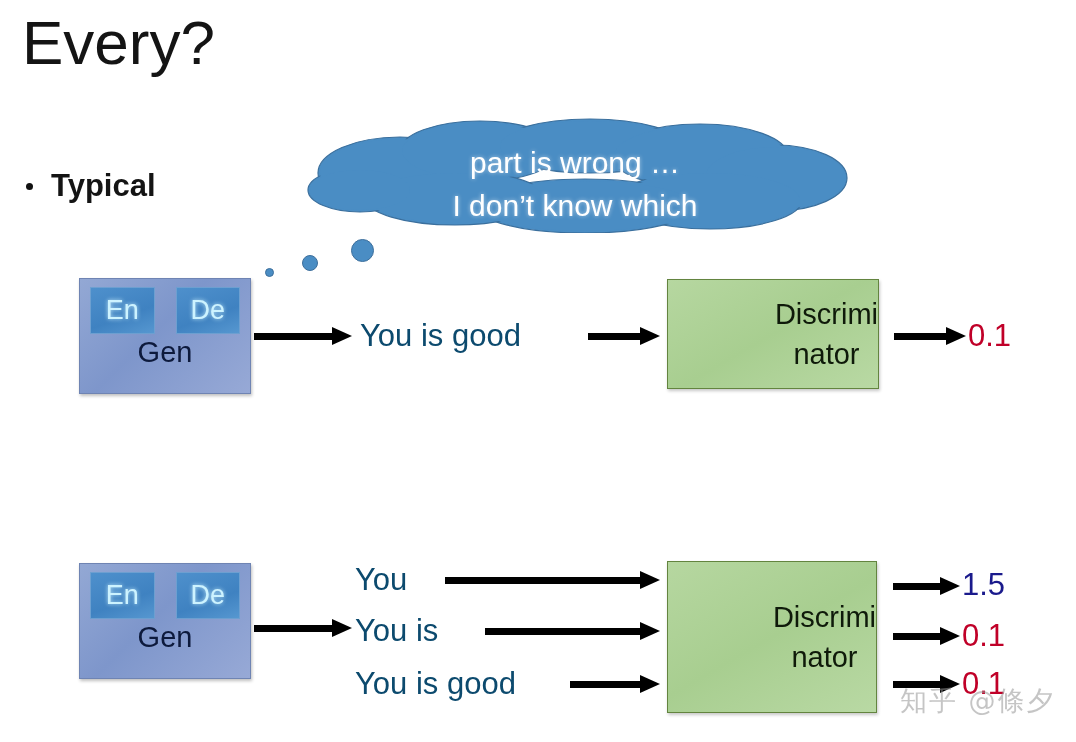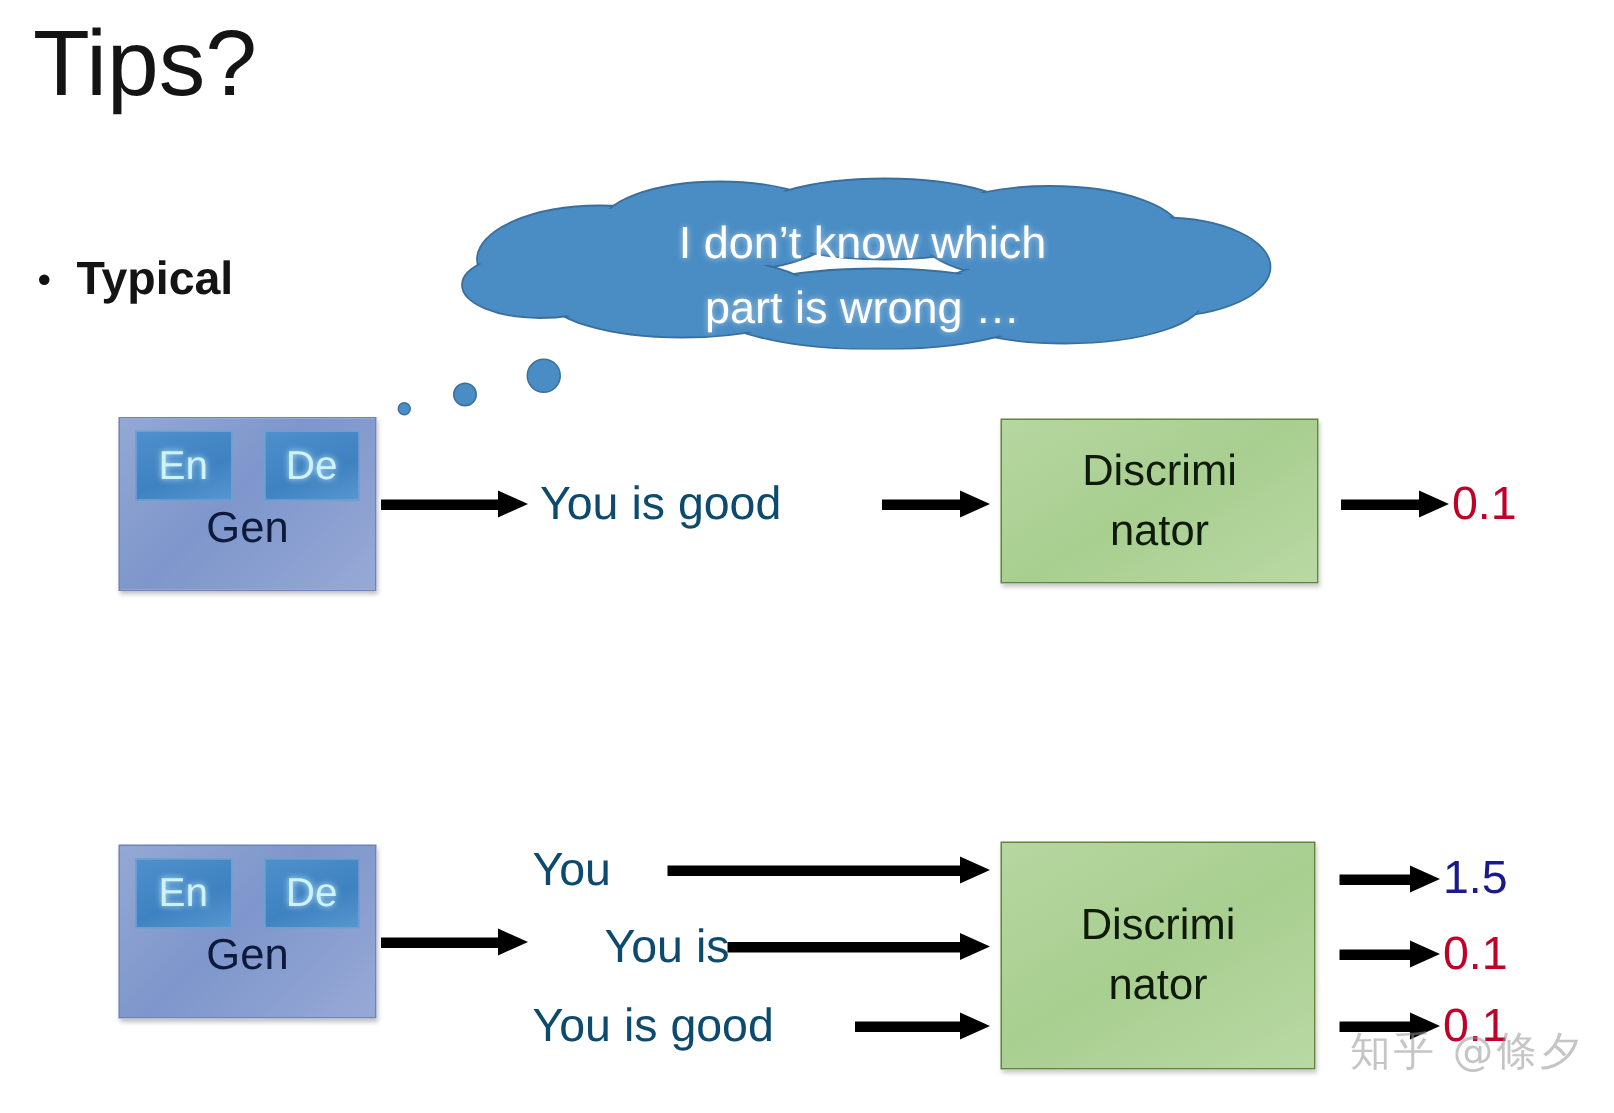--- a/index.html
+++ b/index.html
@@ -127,21 +127,21 @@
 
   
   .disc-box {
     position: absolute;
     box-sizing: border-box;
     background: linear-gradient(150deg, #b6d7a0 0%, #a8ce90 50%, #b9d9a4 100%);
     border: 1px solid #63843f;
     box-shadow: 1px 2px 3px rgba(0,0,0,0.22);
     display: flex;
     align-items: center;
-    justify-content: center;
+    justify-content: flex-end;
     text-align: center;
     color: #0f1a0a;
     font-size: 29px;
     line-height: 1.38;
   }
   #disc-box-1 { left: 667px; top: 279px; width: 212px; height: 110px; }
   #disc-box-2 { left: 667px; top: 561px; width: 210px; height: 152px; }
 
   
   .arrow {
@@ -188,21 +188,21 @@
     white-space: nowrap;
     letter-spacing: 2px;
     font-family: "DejaVu Sans", sans-serif;
   }
 </style>
 </head>
 <body>
 
 <div id="slide">
 
-  <div id="slide-title">Tips?</div>
+  <div id="slide-title">Every?</div>
 
   <div class="bullet-row" id="bullet-typical">
     <span class="bullet-dot"></span>
     <span class="bullet-text">Typical</span>
   </div>
 
   <div id="thought-bubble">
     <svg width="550" height="115" viewBox="0 0 550 115">
       <g fill="#4a8dc4" stroke="#3a6f9d" stroke-width="1.2">
         <ellipse cx="100" cy="55" rx="82" ry="36"></ellipse>
@@ -221,22 +221,22 @@
         <ellipse cx="290" cy="28" rx="90" ry="25"></ellipse>
         <ellipse cx="400" cy="38" rx="86" ry="30"></ellipse>
         <ellipse cx="475" cy="60" rx="70" ry="31"></ellipse>
         <ellipse cx="410" cy="82" rx="90" ry="27"></ellipse>
         <ellipse cx="285" cy="88" rx="108" ry="25"></ellipse>
         <ellipse cx="155" cy="80" rx="88" ry="25"></ellipse>
         <ellipse cx="60" cy="72" rx="50" ry="20"></ellipse>
       </g>
     </svg>
     <div id="bubble-text">
+      <div>part is wrong …</div>
       <div>I don’t know which</div>
-      <div>part is wrong …</div>
     </div>
   </div>
   <div class="thought-dot" id="thought-dot-3"></div>
   <div class="thought-dot" id="thought-dot-2"></div>
   <div class="thought-dot" id="thought-dot-1"></div>
 
   <div class="gen-block" id="gen-block-1">
     <div class="gen-subrow">
       <div class="gen-sub">En</div>
       <div class="gen-sub">De</div>
@@ -283,21 +283,21 @@
     <div class="shaft" style="width:78px;"></div>
     <div class="head" style="left:78px;"></div>
   </div>
 
   <div class="flow-text" style="left:355px; top:562px;">You</div>
   <div class="arrow" style="left:445px; top:574px; width:215px;">
     <div class="shaft" style="width:195px;"></div>
     <div class="head" style="left:195px;"></div>
   </div>
 
-  <div class="flow-text" style="left:355px; top:613px;margin-left:48px;">You  is</div>
+  <div class="flow-text" style="left:355px; top:613px;">You  is</div>
   <div class="arrow" style="left:485px; top:625px; width:175px;">
     <div class="shaft" style="width:155px;"></div>
     <div class="head" style="left:155px;"></div>
   </div>
 
   <div class="flow-text" style="left:355px; top:666px;">You  is  good</div>
   <div class="arrow" style="left:570px; top:678px; width:90px;">
     <div class="shaft" style="width:70px;"></div>
     <div class="head" style="left:70px;"></div>
   </div>

